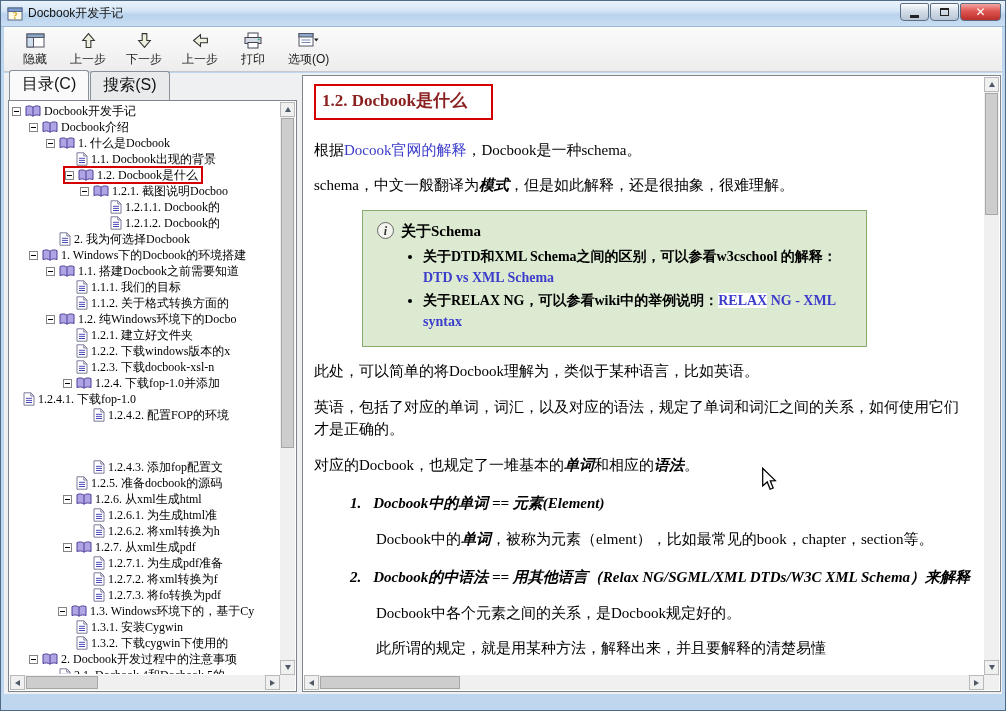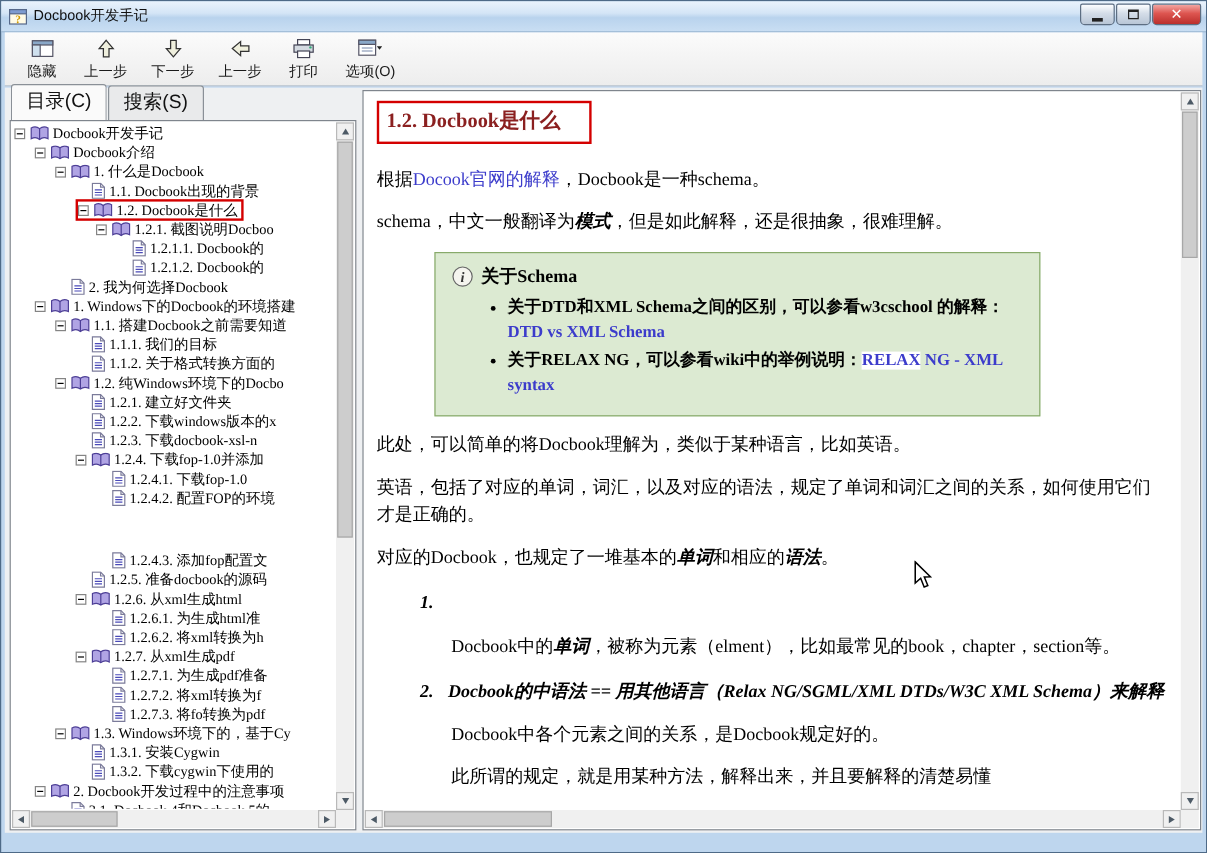--- a/index.html
+++ b/index.html
@@ -470,180 +470,180 @@
                 <span class="expander has"></span>
                 <span class="tree-icon">
                   <svg width="16" height="13" viewBox="0 0 16 13">
                     <path d="M8 2.2 C6 .6 3 .6 1 1.6 L1 10.6 C3 9.6 6 9.6 8 11.2 C10 9.6 13 9.6 15 10.6 L15 1.6 C13 .6 10 .6 8 2.2 Z" fill="#b0a4e4" stroke="#4d3f96" stroke-width="1"></path>
                     <path d="M8 2.2 L8 11.2" stroke="#4d3f96" stroke-width="1" fill="none"></path>
                   </svg>
                 </span>
                 <span class="tree-label">1.2.4. 下载fop-1.0并添加</span>
               </span>
             </div>
+            <div class="tree-row" style="">
+              <span class="row-inner">
+                <span class="expander none"></span>
+                <span class="tree-icon">
+                  <svg width="12" height="14" viewBox="0 0 12 14">
+                    <path d="M1 .8 H7.8 L11 4 V13.2 H1 Z" fill="#fff" stroke="#7b7b9a"></path>
+                    <path d="M7.8 .8 V4 H11" fill="none" stroke="#7b7b9a"></path>
+                    <line x1="3" y1="6.3" x2="9" y2="6.3" stroke="#4a4ab8"></line>
+                    <line x1="3" y1="8.4" x2="9" y2="8.4" stroke="#4a4ab8"></line>
+                    <line x1="3" y1="10.5" x2="9" y2="10.5" stroke="#4a4ab8"></line>
+                  </svg>
+                </span>
+                <span class="tree-label">1.2.4.1. 下载fop-1.0</span>
+              </span>
+            </div>
             <div class="tree-row" style="padding-left: 70px;">
               <span class="row-inner">
                 <span class="expander none"></span>
                 <span class="tree-icon">
                   <svg width="12" height="14" viewBox="0 0 12 14">
                     <path d="M1 .8 H7.8 L11 4 V13.2 H1 Z" fill="#fff" stroke="#7b7b9a"></path>
                     <path d="M7.8 .8 V4 H11" fill="none" stroke="#7b7b9a"></path>
                     <line x1="3" y1="6.3" x2="9" y2="6.3" stroke="#4a4ab8"></line>
                     <line x1="3" y1="8.4" x2="9" y2="8.4" stroke="#4a4ab8"></line>
                     <line x1="3" y1="10.5" x2="9" y2="10.5" stroke="#4a4ab8"></line>
                   </svg>
                 </span>
-                <span class="tree-label">1.2.4.1. 下载fop-1.0</span>
+                <span class="tree-label">1.2.4.2. 配置FOP的环境</span>
+              </span>
+            </div>
+            <div class="tree-row" style="padding-left: 70px; margin-top: 36px;">
+              <span class="row-inner">
+                <span class="expander none"></span>
+                <span class="tree-icon">
+                  <svg width="12" height="14" viewBox="0 0 12 14">
+                    <path d="M1 .8 H7.8 L11 4 V13.2 H1 Z" fill="#fff" stroke="#7b7b9a"></path>
+                    <path d="M7.8 .8 V4 H11" fill="none" stroke="#7b7b9a"></path>
+                    <line x1="3" y1="6.3" x2="9" y2="6.3" stroke="#4a4ab8"></line>
+                    <line x1="3" y1="8.4" x2="9" y2="8.4" stroke="#4a4ab8"></line>
+                    <line x1="3" y1="10.5" x2="9" y2="10.5" stroke="#4a4ab8"></line>
+                  </svg>
+                </span>
+                <span class="tree-label">1.2.4.3. 添加fop配置文</span>
+              </span>
+            </div>
+            <div class="tree-row" style="padding-left: 53px;">
+              <span class="row-inner">
+                <span class="expander none"></span>
+                <span class="tree-icon">
+                  <svg width="12" height="14" viewBox="0 0 12 14">
+                    <path d="M1 .8 H7.8 L11 4 V13.2 H1 Z" fill="#fff" stroke="#7b7b9a"></path>
+                    <path d="M7.8 .8 V4 H11" fill="none" stroke="#7b7b9a"></path>
+                    <line x1="3" y1="6.3" x2="9" y2="6.3" stroke="#4a4ab8"></line>
+                    <line x1="3" y1="8.4" x2="9" y2="8.4" stroke="#4a4ab8"></line>
+                    <line x1="3" y1="10.5" x2="9" y2="10.5" stroke="#4a4ab8"></line>
+                  </svg>
+                </span>
+                <span class="tree-label">1.2.5. 准备docbook的源码</span>
+              </span>
+            </div>
+            <div class="tree-row" style="padding-left: 53px;">
+              <span class="row-inner">
+                <span class="expander has"></span>
+                <span class="tree-icon">
+                  <svg width="16" height="13" viewBox="0 0 16 13">
+                    <path d="M8 2.2 C6 .6 3 .6 1 1.6 L1 10.6 C3 9.6 6 9.6 8 11.2 C10 9.6 13 9.6 15 10.6 L15 1.6 C13 .6 10 .6 8 2.2 Z" fill="#b0a4e4" stroke="#4d3f96" stroke-width="1"></path>
+                    <path d="M8 2.2 L8 11.2" stroke="#4d3f96" stroke-width="1" fill="none"></path>
+                  </svg>
+                </span>
+                <span class="tree-label">1.2.6. 从xml生成html</span>
               </span>
             </div>
             <div class="tree-row" style="padding-left: 70px;">
               <span class="row-inner">
                 <span class="expander none"></span>
                 <span class="tree-icon">
                   <svg width="12" height="14" viewBox="0 0 12 14">
                     <path d="M1 .8 H7.8 L11 4 V13.2 H1 Z" fill="#fff" stroke="#7b7b9a"></path>
                     <path d="M7.8 .8 V4 H11" fill="none" stroke="#7b7b9a"></path>
                     <line x1="3" y1="6.3" x2="9" y2="6.3" stroke="#4a4ab8"></line>
                     <line x1="3" y1="8.4" x2="9" y2="8.4" stroke="#4a4ab8"></line>
                     <line x1="3" y1="10.5" x2="9" y2="10.5" stroke="#4a4ab8"></line>
                   </svg>
                 </span>
-                <span class="tree-label">1.2.4.2. 配置FOP的环境</span>
-              </span>
-            </div>
-            <div class="tree-row" style="padding-left: 70px; margin-top: 36px;">
-              <span class="row-inner">
-                <span class="expander none"></span>
-                <span class="tree-icon">
-                  <svg width="12" height="14" viewBox="0 0 12 14">
-                    <path d="M1 .8 H7.8 L11 4 V13.2 H1 Z" fill="#fff" stroke="#7b7b9a"></path>
-                    <path d="M7.8 .8 V4 H11" fill="none" stroke="#7b7b9a"></path>
-                    <line x1="3" y1="6.3" x2="9" y2="6.3" stroke="#4a4ab8"></line>
-                    <line x1="3" y1="8.4" x2="9" y2="8.4" stroke="#4a4ab8"></line>
-                    <line x1="3" y1="10.5" x2="9" y2="10.5" stroke="#4a4ab8"></line>
-                  </svg>
-                </span>
-                <span class="tree-label">1.2.4.3. 添加fop配置文</span>
-              </span>
-            </div>
-            <div class="tree-row" style="padding-left: 53px;">
-              <span class="row-inner">
-                <span class="expander none"></span>
-                <span class="tree-icon">
-                  <svg width="12" height="14" viewBox="0 0 12 14">
-                    <path d="M1 .8 H7.8 L11 4 V13.2 H1 Z" fill="#fff" stroke="#7b7b9a"></path>
-                    <path d="M7.8 .8 V4 H11" fill="none" stroke="#7b7b9a"></path>
-                    <line x1="3" y1="6.3" x2="9" y2="6.3" stroke="#4a4ab8"></line>
-                    <line x1="3" y1="8.4" x2="9" y2="8.4" stroke="#4a4ab8"></line>
-                    <line x1="3" y1="10.5" x2="9" y2="10.5" stroke="#4a4ab8"></line>
-                  </svg>
-                </span>
-                <span class="tree-label">1.2.5. 准备docbook的源码</span>
-              </span>
-            </div>
-            <div class="tree-row" style="padding-left: 53px;">
-              <span class="row-inner">
-                <span class="expander has"></span>
-                <span class="tree-icon">
-                  <svg width="16" height="13" viewBox="0 0 16 13">
-                    <path d="M8 2.2 C6 .6 3 .6 1 1.6 L1 10.6 C3 9.6 6 9.6 8 11.2 C10 9.6 13 9.6 15 10.6 L15 1.6 C13 .6 10 .6 8 2.2 Z" fill="#b0a4e4" stroke="#4d3f96" stroke-width="1"></path>
-                    <path d="M8 2.2 L8 11.2" stroke="#4d3f96" stroke-width="1" fill="none"></path>
-                  </svg>
-                </span>
-                <span class="tree-label">1.2.6. 从xml生成html</span>
+                <span class="tree-label">1.2.6.1. 为生成html准</span>
               </span>
             </div>
             <div class="tree-row" style="padding-left: 70px;">
               <span class="row-inner">
                 <span class="expander none"></span>
                 <span class="tree-icon">
                   <svg width="12" height="14" viewBox="0 0 12 14">
                     <path d="M1 .8 H7.8 L11 4 V13.2 H1 Z" fill="#fff" stroke="#7b7b9a"></path>
                     <path d="M7.8 .8 V4 H11" fill="none" stroke="#7b7b9a"></path>
                     <line x1="3" y1="6.3" x2="9" y2="6.3" stroke="#4a4ab8"></line>
                     <line x1="3" y1="8.4" x2="9" y2="8.4" stroke="#4a4ab8"></line>
                     <line x1="3" y1="10.5" x2="9" y2="10.5" stroke="#4a4ab8"></line>
                   </svg>
                 </span>
-                <span class="tree-label">1.2.6.1. 为生成html准</span>
+                <span class="tree-label">1.2.6.2. 将xml转换为h</span>
+              </span>
+            </div>
+            <div class="tree-row" style="padding-left: 53px;">
+              <span class="row-inner">
+                <span class="expander has"></span>
+                <span class="tree-icon">
+                  <svg width="16" height="13" viewBox="0 0 16 13">
+                    <path d="M8 2.2 C6 .6 3 .6 1 1.6 L1 10.6 C3 9.6 6 9.6 8 11.2 C10 9.6 13 9.6 15 10.6 L15 1.6 C13 .6 10 .6 8 2.2 Z" fill="#b0a4e4" stroke="#4d3f96" stroke-width="1"></path>
+                    <path d="M8 2.2 L8 11.2" stroke="#4d3f96" stroke-width="1" fill="none"></path>
+                  </svg>
+                </span>
+                <span class="tree-label">1.2.7. 从xml生成pdf</span>
               </span>
             </div>
             <div class="tree-row" style="padding-left: 70px;">
               <span class="row-inner">
                 <span class="expander none"></span>
                 <span class="tree-icon">
                   <svg width="12" height="14" viewBox="0 0 12 14">
                     <path d="M1 .8 H7.8 L11 4 V13.2 H1 Z" fill="#fff" stroke="#7b7b9a"></path>
                     <path d="M7.8 .8 V4 H11" fill="none" stroke="#7b7b9a"></path>
                     <line x1="3" y1="6.3" x2="9" y2="6.3" stroke="#4a4ab8"></line>
                     <line x1="3" y1="8.4" x2="9" y2="8.4" stroke="#4a4ab8"></line>
                     <line x1="3" y1="10.5" x2="9" y2="10.5" stroke="#4a4ab8"></line>
                   </svg>
                 </span>
-                <span class="tree-label">1.2.6.2. 将xml转换为h</span>
-              </span>
-            </div>
-            <div class="tree-row" style="padding-left: 53px;">
-              <span class="row-inner">
-                <span class="expander has"></span>
-                <span class="tree-icon">
-                  <svg width="16" height="13" viewBox="0 0 16 13">
-                    <path d="M8 2.2 C6 .6 3 .6 1 1.6 L1 10.6 C3 9.6 6 9.6 8 11.2 C10 9.6 13 9.6 15 10.6 L15 1.6 C13 .6 10 .6 8 2.2 Z" fill="#b0a4e4" stroke="#4d3f96" stroke-width="1"></path>
-                    <path d="M8 2.2 L8 11.2" stroke="#4d3f96" stroke-width="1" fill="none"></path>
-                  </svg>
-                </span>
-                <span class="tree-label">1.2.7. 从xml生成pdf</span>
+                <span class="tree-label">1.2.7.1. 为生成pdf准备</span>
               </span>
             </div>
             <div class="tree-row" style="padding-left: 70px;">
               <span class="row-inner">
                 <span class="expander none"></span>
                 <span class="tree-icon">
                   <svg width="12" height="14" viewBox="0 0 12 14">
                     <path d="M1 .8 H7.8 L11 4 V13.2 H1 Z" fill="#fff" stroke="#7b7b9a"></path>
                     <path d="M7.8 .8 V4 H11" fill="none" stroke="#7b7b9a"></path>
                     <line x1="3" y1="6.3" x2="9" y2="6.3" stroke="#4a4ab8"></line>
                     <line x1="3" y1="8.4" x2="9" y2="8.4" stroke="#4a4ab8"></line>
                     <line x1="3" y1="10.5" x2="9" y2="10.5" stroke="#4a4ab8"></line>
                   </svg>
                 </span>
-                <span class="tree-label">1.2.7.1. 为生成pdf准备</span>
+                <span class="tree-label">1.2.7.2. 将xml转换为f</span>
               </span>
             </div>
             <div class="tree-row" style="padding-left: 70px;">
               <span class="row-inner">
                 <span class="expander none"></span>
                 <span class="tree-icon">
                   <svg width="12" height="14" viewBox="0 0 12 14">
                     <path d="M1 .8 H7.8 L11 4 V13.2 H1 Z" fill="#fff" stroke="#7b7b9a"></path>
                     <path d="M7.8 .8 V4 H11" fill="none" stroke="#7b7b9a"></path>
                     <line x1="3" y1="6.3" x2="9" y2="6.3" stroke="#4a4ab8"></line>
                     <line x1="3" y1="8.4" x2="9" y2="8.4" stroke="#4a4ab8"></line>
                     <line x1="3" y1="10.5" x2="9" y2="10.5" stroke="#4a4ab8"></line>
                   </svg>
                 </span>
-                <span class="tree-label">1.2.7.2. 将xml转换为f</span>
-              </span>
-            </div>
-            <div class="tree-row" style="padding-left: 70px;">
-              <span class="row-inner">
-                <span class="expander none"></span>
-                <span class="tree-icon">
-                  <svg width="12" height="14" viewBox="0 0 12 14">
-                    <path d="M1 .8 H7.8 L11 4 V13.2 H1 Z" fill="#fff" stroke="#7b7b9a"></path>
-                    <path d="M7.8 .8 V4 H11" fill="none" stroke="#7b7b9a"></path>
-                    <line x1="3" y1="6.3" x2="9" y2="6.3" stroke="#4a4ab8"></line>
-                    <line x1="3" y1="8.4" x2="9" y2="8.4" stroke="#4a4ab8"></line>
-                    <line x1="3" y1="10.5" x2="9" y2="10.5" stroke="#4a4ab8"></line>
-                  </svg>
-                </span>
                 <span class="tree-label">1.2.7.3. 将fo转换为pdf</span>
               </span>
             </div>
-            <div class="tree-row" style="padding-left: 36px;">
+            <div class="tree-row" style="padding-left: 48px;">
               <span class="row-inner">
                 <span class="expander has"></span>
                 <span class="tree-icon">
                   <svg width="16" height="13" viewBox="0 0 16 13">
                     <path d="M8 2.2 C6 .6 3 .6 1 1.6 L1 10.6 C3 9.6 6 9.6 8 11.2 C10 9.6 13 9.6 15 10.6 L15 1.6 C13 .6 10 .6 8 2.2 Z" fill="#b0a4e4" stroke="#4d3f96" stroke-width="1"></path>
                     <path d="M8 2.2 L8 11.2" stroke="#4d3f96" stroke-width="1" fill="none"></path>
                   </svg>
                 </span>
                 <span class="tree-label">1.3. Windows环境下的，基于Cy</span>
               </span>
@@ -770,20 +770,21 @@
         <p class="para"><span>此处，可以简单的将Docbook理解为，类似于某种语言，比如英语。</span></p>
 
         <p class="para"><span>英语，包括了对应的单词，词汇，以及对应的语法，规定了单词和词汇之间的关系，如何使用它们才是正确的。</span></p>
 
         <p class="para"><span>对应的Docbook，也规定了一堆基本的</span><span class="bi">单词</span><span>和相应的</span><span class="bi">语法</span><span>。</span></p>
 
         <div class="olist">
           <div class="olitem">
             <div class="oli-head">
               <span class="oli-num bi">1.</span>
+              <span class="oli-title">Docbook中的单词 == 元素(Element)</span>
             </div>
             <p class="oli-body"><span>Docbook中的</span><span class="bi">单词</span><span>，被称为元素（elment），比如最常见的book，chapter，section等。</span></p>
           </div>
           <div class="olitem">
             <div class="oli-head">
               <span class="oli-num bi">2.</span>
               <span class="oli-title">Docbook的中语法 == 用其他语言（Relax NG/SGML/XML DTDs/W3C XML Schema）来解释</span>
             </div>
             <p class="oli-body"><span>Docbook中各个元素之间的关系，是Docbook规定好的。</span></p>
             <p class="oli-body"><span>此所谓的规定，就是用某种方法，解释出来，并且要解释的清楚易懂</span></p>

